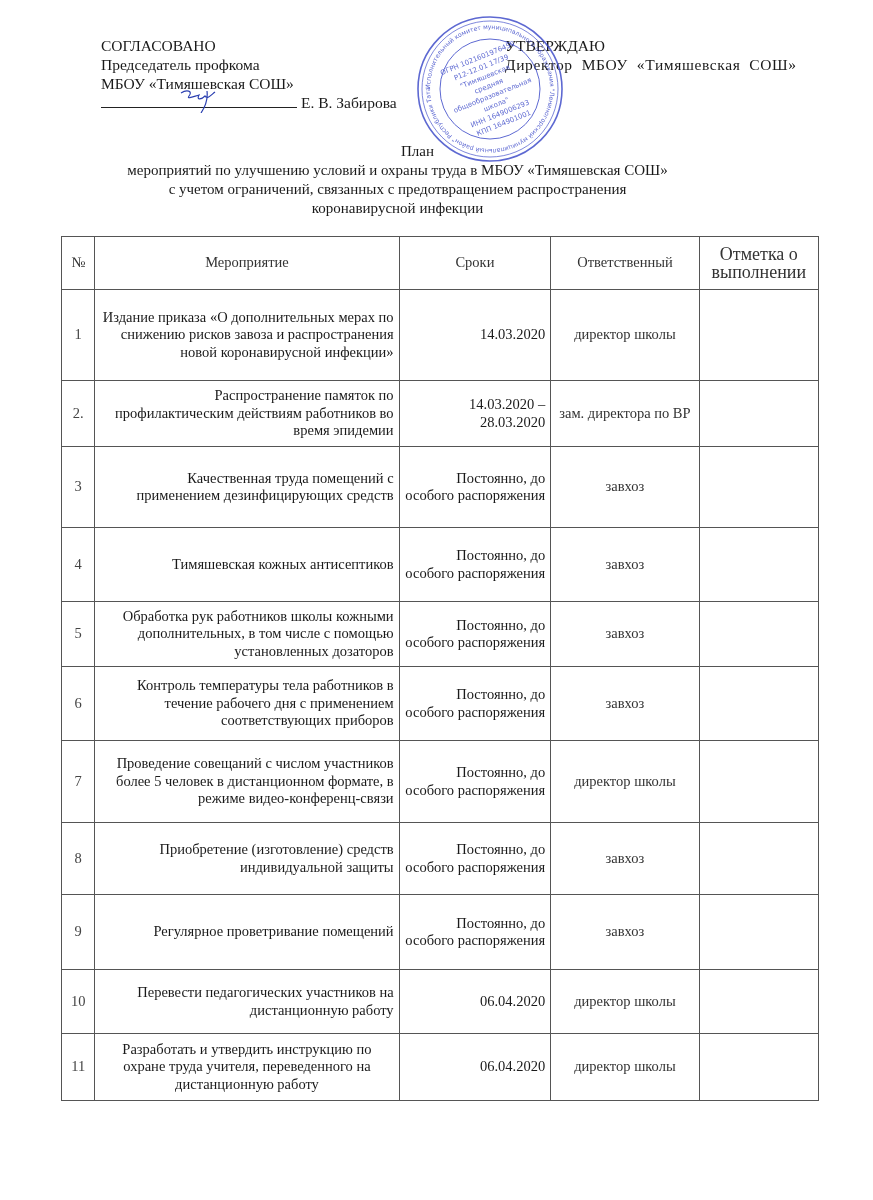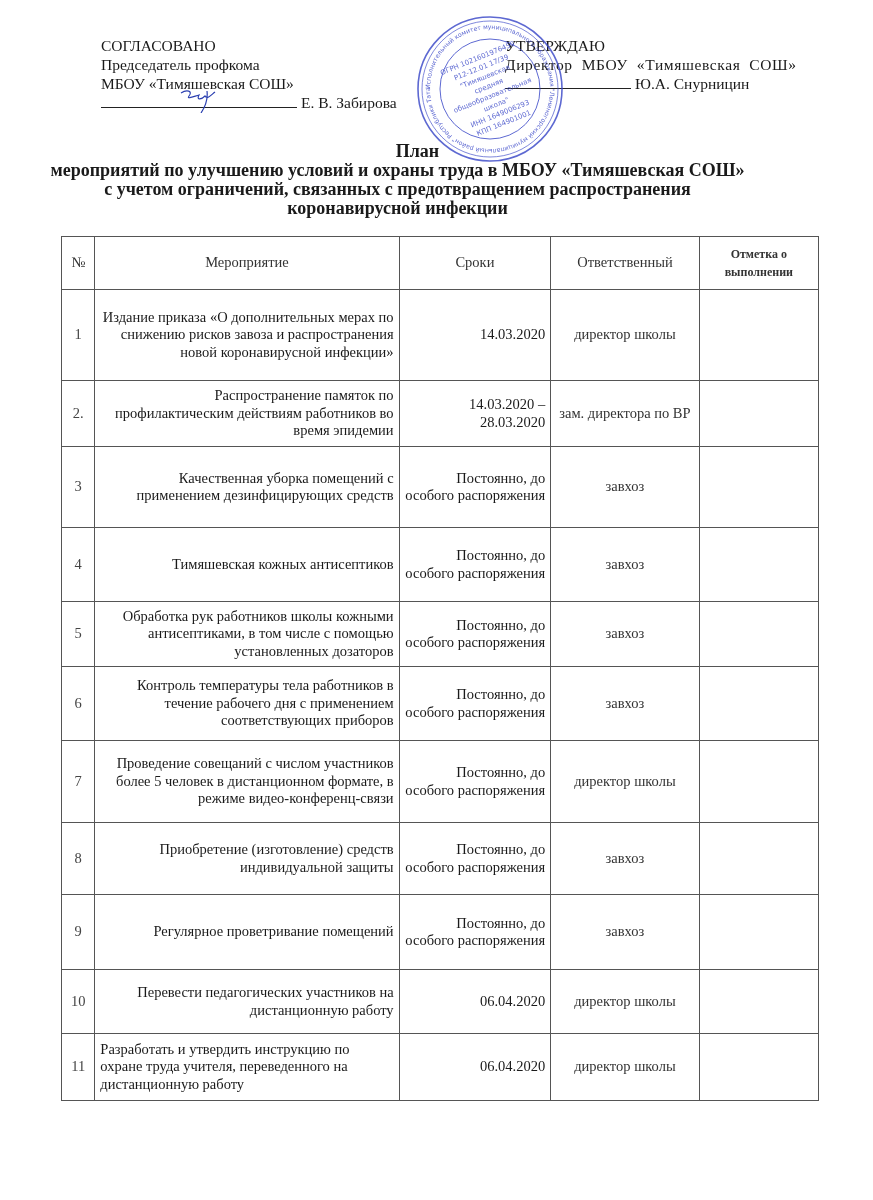--- a/index.html
+++ b/index.html
@@ -10,38 +10,38 @@
     .approve-left { position: absolute; left: 101px; top: 36px; font-size: 15.5px; line-height: 19px; }
     .approve-right { position: absolute; left: 505px; top: 36px; font-size: 15.5px; line-height: 19px; }
     .approve-right .line2 { letter-spacing: 0.6px; }
     .sig-line { display: inline-block; border-bottom: 1px solid #222; vertical-align: baseline; height: 14px; position: relative; }
     .sig-left { width: 196px; margin-right: 4px; }
     .sig-right { width: 126px; margin-right: 4px; }
     .scribble { position: absolute; left: 76px; top: -6px; }
 
     .stamp { position: absolute; left: 415px; top: 14px; width: 150px; height: 150px; opacity: 0.82; }
 
-    .title-block { position: absolute; left: 0; width: 795px; top: 142px; text-align: center; font-weight: bold; font-size: 18px; line-height: 19px; }
+    .title-block { position: absolute; left: 0; width: 795px; top: 142px; text-align: center; font-weight: normal; font-size: 15px; line-height: 19px; }
     .title-block .plan { display: block; margin-left: 40px; }
 
     table.plan-table {
       position: absolute; left: 61px; top: 236px; width: 758px; border-collapse: collapse; table-layout: fixed;
       font-size: 14.5px; line-height: 17.5px;
     }
     table.plan-table td, table.plan-table th { border: 1px solid #555; padding: 0 5px; vertical-align: middle; }
     table.plan-table th { font-weight: normal; text-align: center; color: #333; height: 52px; }
-    table.plan-table th.mark { font-weight: bold; font-size: 12px; line-height: 18px; }
+    table.plan-table th.mark { font-weight: normal; font-size: 18px; line-height: 18px; }
     .col-num { width: 31px; }
     .col-event { width: 283px; }
     .col-term { width: 141px; }
     .col-resp { width: 138px; }
     .col-mark { width: 111px; }
     td.num { text-align: center; color: #444; padding: 0; }
     td.event { text-align: right; padding-left: 7px; }
-    td.event.center { text-align: left; }
+    td.event.center { text-align: center; }
     td.term { text-align: right; }
     td.resp { text-align: center; color: #333; }
     td.mark { }
   </style>
 </head>
 <body>
 
 <div class="approve-left">
   <div>СОГЛАСОВАНО</div>
   <div>Председатель профкома</div>
@@ -51,23 +51,20 @@
       <svg class="scribble" width="50" height="26" viewBox="0 0 50 26">
         <path d="M4 6 C10 2, 16 4, 12 9 C9 13, 18 9, 22 8 C19 14, 25 12, 28 9 C30 13, 34 8, 38 5 M30 4 C31 12, 28 20, 24 26" fill="none" stroke="#2a3fb0" stroke-width="1.2"></path>
       </svg>
     </span><span>Е. В. Забирова</span>
   </div>
 </div>
 
 <div class="approve-right">
   <div>УТВЕРЖДАЮ</div>
   <div class="line2" style="white-space: pre;">Директор  МБОУ  «Тимяшевская  СОШ»</div>
-  <div>
-    <span class="sig-line sig-right"></span><span>Ю.А. Снурницин</span>
-  </div>
 </div>
 
 <svg class="stamp" viewBox="0 0 150 150">
   <g fill="none" stroke="#3a48c8">
     <circle cx="75" cy="75" r="72" stroke-width="1.6"></circle>
     <circle cx="75" cy="75" r="68" stroke-width="0.8"></circle>
     <circle cx="75" cy="75" r="50" stroke-width="1"></circle>
   </g>
   <defs>
     <path id="ringPath" d="M75,75 m-60,0 a60,60 0 1,1 120,0 a60,60 0 1,1 -120,0"></path>
@@ -121,35 +118,35 @@
     </tr>
     <tr style="height:66px">
       <td class="num">2.</td>
       <td class="event">Распространение памяток по профилактическим действиям работников во время эпидемии</td>
       <td class="term">14.03.2020 – 28.03.2020</td>
       <td class="resp">зам. директора по ВР</td>
       <td class="mark"></td>
     </tr>
     <tr style="height:81px">
       <td class="num">3</td>
-      <td class="event">Качественная уборка помещений с применением дезинфицирующих средств</td>
+      <td class="event">Качественная труда помещений с применением дезинфицирующих средств</td>
       <td class="term">Постоянно, до особого распоряжения</td>
       <td class="resp">завхоз</td>
       <td class="mark"></td>
     </tr>
     <tr style="height:74px">
       <td class="num">4</td>
       <td class="event">Тимяшевская кожных антисептиков</td>
       <td class="term">Постоянно, до особого распоряжения</td>
       <td class="resp">завхоз</td>
       <td class="mark"></td>
     </tr>
     <tr style="height:65px">
       <td class="num">5</td>
-      <td class="event">Обработка рук работников школы кожными антисептиками, в том числе с помощью установленных дозаторов</td>
+      <td class="event">Обработка рук работников школы кожными дополнительных, в том числе с помощью установленных дозаторов</td>
       <td class="term">Постоянно, до особого распоряжения</td>
       <td class="resp">завхоз</td>
       <td class="mark"></td>
     </tr>
     <tr style="height:74px">
       <td class="num">6</td>
       <td class="event">Контроль температуры тела работников в течение рабочего дня с применением соответствующих приборов</td>
       <td class="term">Постоянно, до особого распоряжения</td>
       <td class="resp">завхоз</td>
       <td class="mark"></td>

